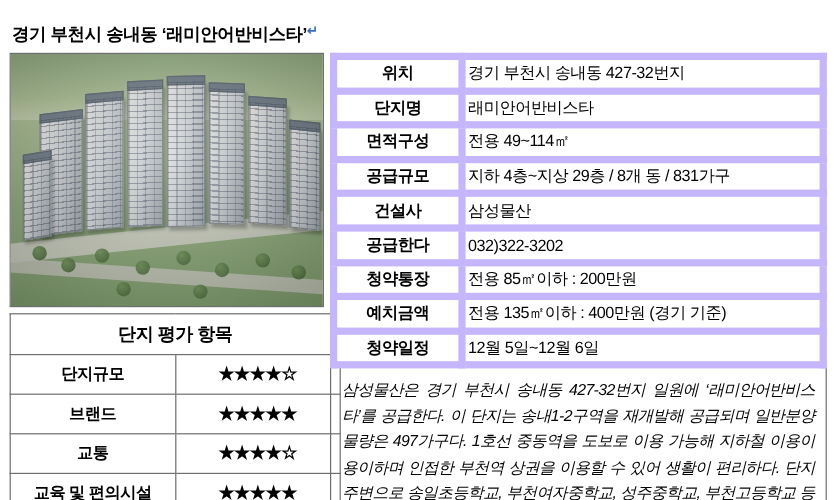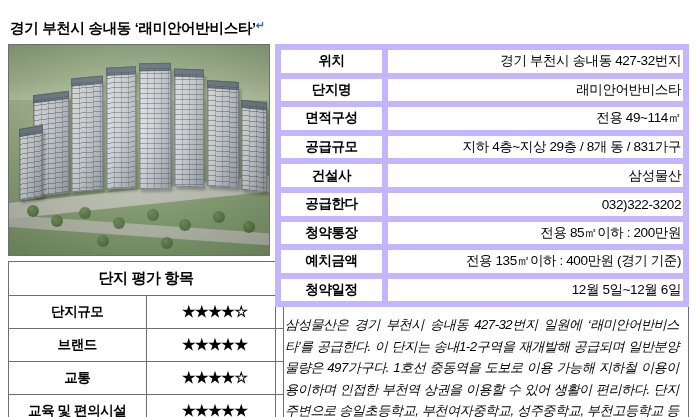--- a/index.html
+++ b/index.html
@@ -141,21 +141,21 @@
     height: 22.6px;
     padding: 0 2px;
   }
   .info-table td.k {
     width: 97px;
     text-align: center;
     font-weight: bold;
     background: #ffffff;
   }
   .info-table td.v {
-    text-align: right;
+    text-align: left;
   }
   .desc-box {
     border: 1px solid #6e6e6e;
     border-top: none;
     box-sizing: border-box;
     width: 100%;
     height: 157px;
     padding: 7px 9px 0 9px;
     font-size: 13.2px;
     line-height: 21.5px;

